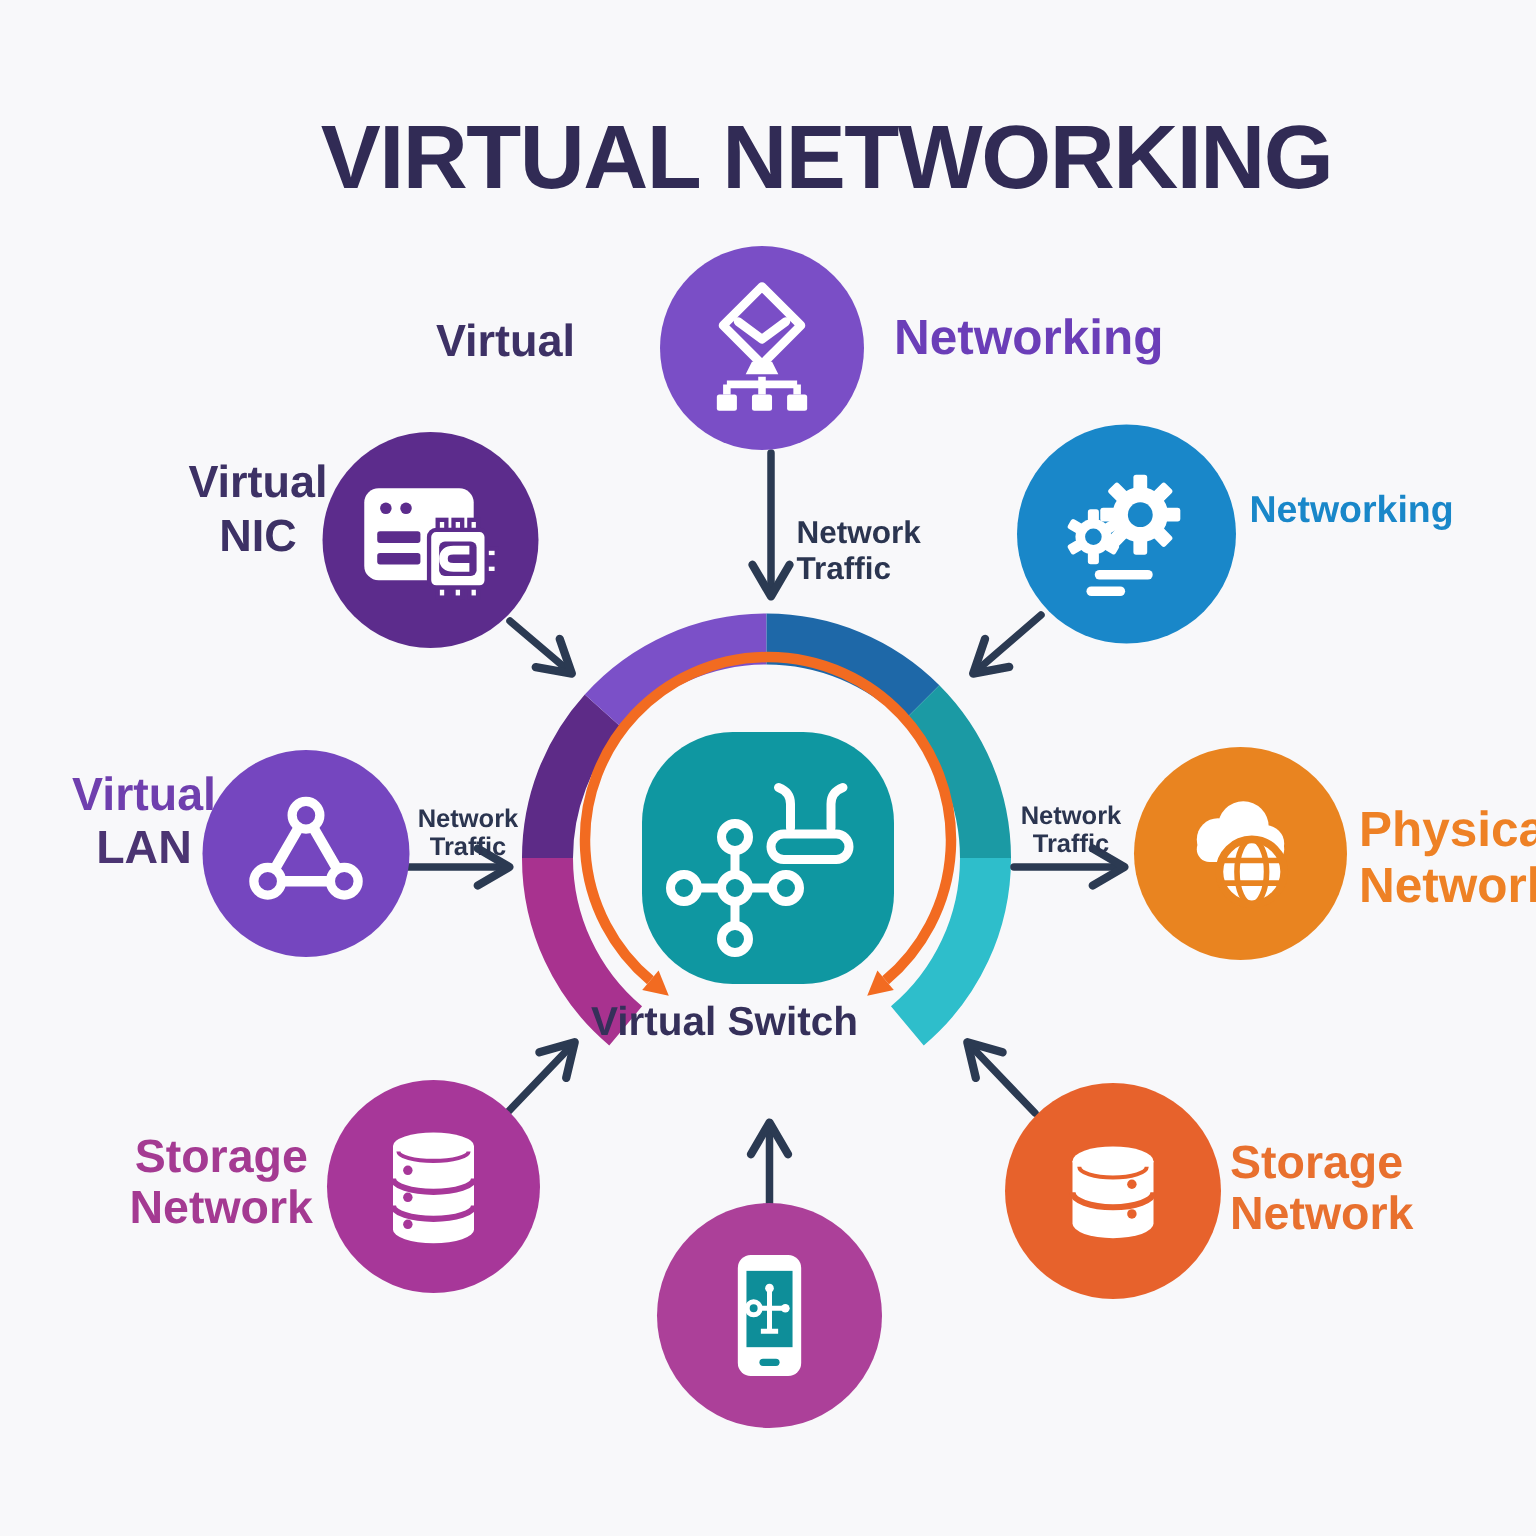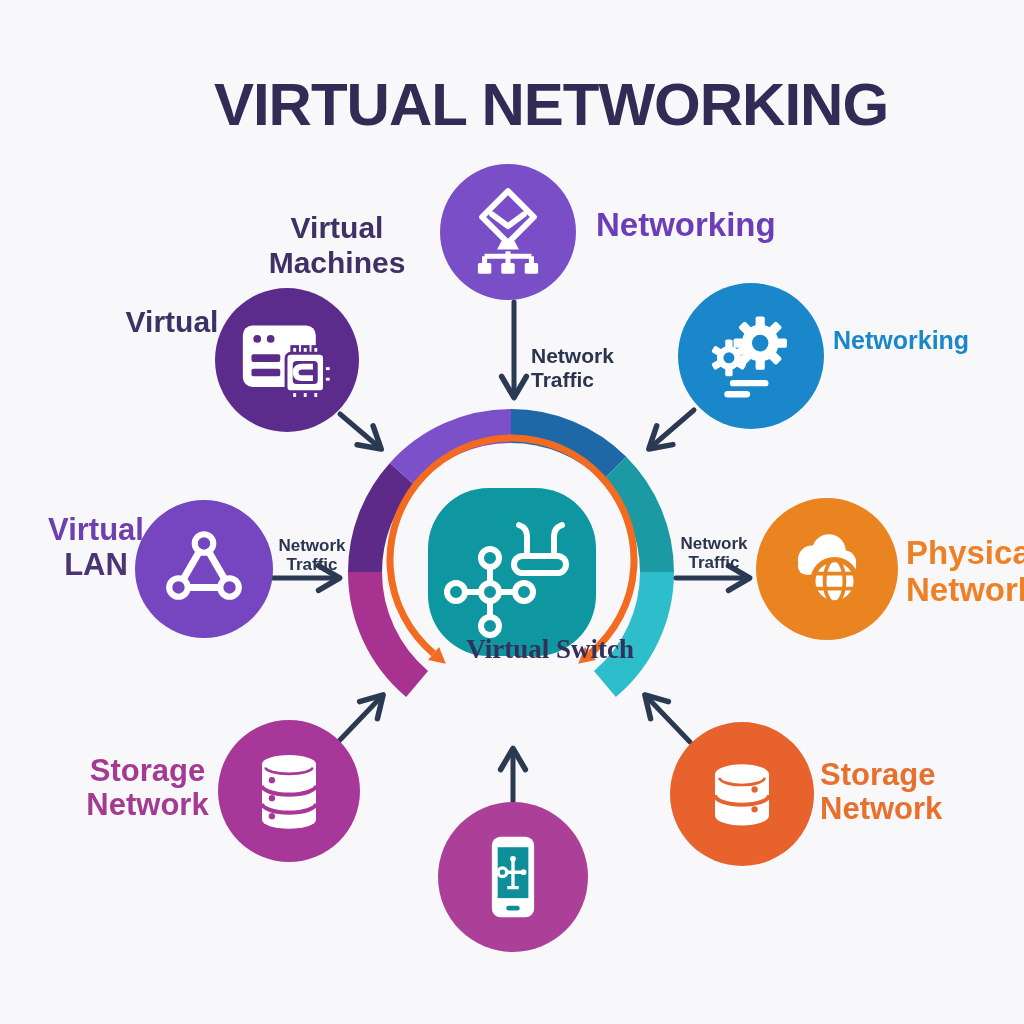--- a/index.html
+++ b/index.html
@@ -28,21 +28,21 @@
   .lbl-vm{left:237px;top:210px;width:200px;text-align:center;font-size:30px;line-height:35px;color:#3d3165;}
   .lbl-nic{left:102px;top:304px;width:140px;text-align:center;font-size:30px;line-height:36px;color:#3d3165;}
   .lbl-netsoft{left:833px;top:322px;font-size:25px;line-height:36px;color:#1987c9;}
   .lbl-vlan{left:16px;top:512px;width:160px;text-align:center;font-size:31px;line-height:35px;}
   .lbl-vlan .l1{color:#6f3fae;}
   .lbl-vlan .l2{color:#4b3472;}
   .lbl-vlan .l3{color:#3e2f62;}
   .lbl-physical{left:906px;top:534px;font-size:33px;line-height:37px;color:#ee8125;}
   .lbl-storage-left{left:70px;top:754px;width:155px;text-align:center;font-size:31px;line-height:34px;color:#a43a92;}
   .lbl-storage-right{left:820px;top:758px;font-size:31px;line-height:34px;color:#e8702e;}
-  .lbl-hub{left:394px;top:634px;width:240px;text-align:right;font-size:27px;line-height:31px;color:#35305a;font-family:Liberation Serif, serif;}
+  .lbl-hub{left:394px;top:666px;width:240px;text-align:left;font-size:27px;line-height:31px;color:#35305a;}
   .lbl-traffic{color:#2b3550;}
   .lbl-traffic-top{left:531px;top:344px;font-size:21px;line-height:24px;}
   .lbl-traffic-left{left:268px;top:536px;width:88px;text-align:center;font-size:17px;line-height:19px;}
   .lbl-traffic-right{left:670px;top:534px;width:88px;text-align:center;font-size:17px;line-height:19px;}
 </style>
 </head>
 <body>
 
 <div class="canvas">
 
@@ -141,24 +141,24 @@
         <rect x="86" y="56" width="10" height="6"></rect>
           <rect x="86" y="67" width="10" height="6"></rect>
         <rect x="49" y="43" width="40" height="40" rx="5"></rect>
       </g>
       <rect x="56" y="51" width="26" height="24" rx="4" fill="#5c2c8c"></rect>
       <path d="M77,57 H66 Q59,57 59,63 Q59,69 66,69 H77" fill="none" stroke="#fff" stroke-width="6"></path>
     </svg>
   </div>
   <div class="lbl lbl-vm">
     <div>Virtual</div>
-    <div>Machines</div>
   </div>
   <div class="lbl lbl-nic">
     <div>Virtual</div>
+    <div>NIC</div>
   </div>
 
   <div class="node" style="left:678px;top:283px;width:146px;height:146px;background:#1987c9;">
     <svg width="92" height="92" viewBox="0 0 100 100">
       <g fill="#fff">
         <g transform="translate(60,36)">
           <g>
             <rect x="-5" y="-29" width="10" height="12" rx="2"></rect>
             <rect x="-5" y="-29" width="10" height="12" rx="2" transform="rotate(45)"></rect>
             <rect x="-5" y="-29" width="10" height="12" rx="2" transform="rotate(90)"></rect>

